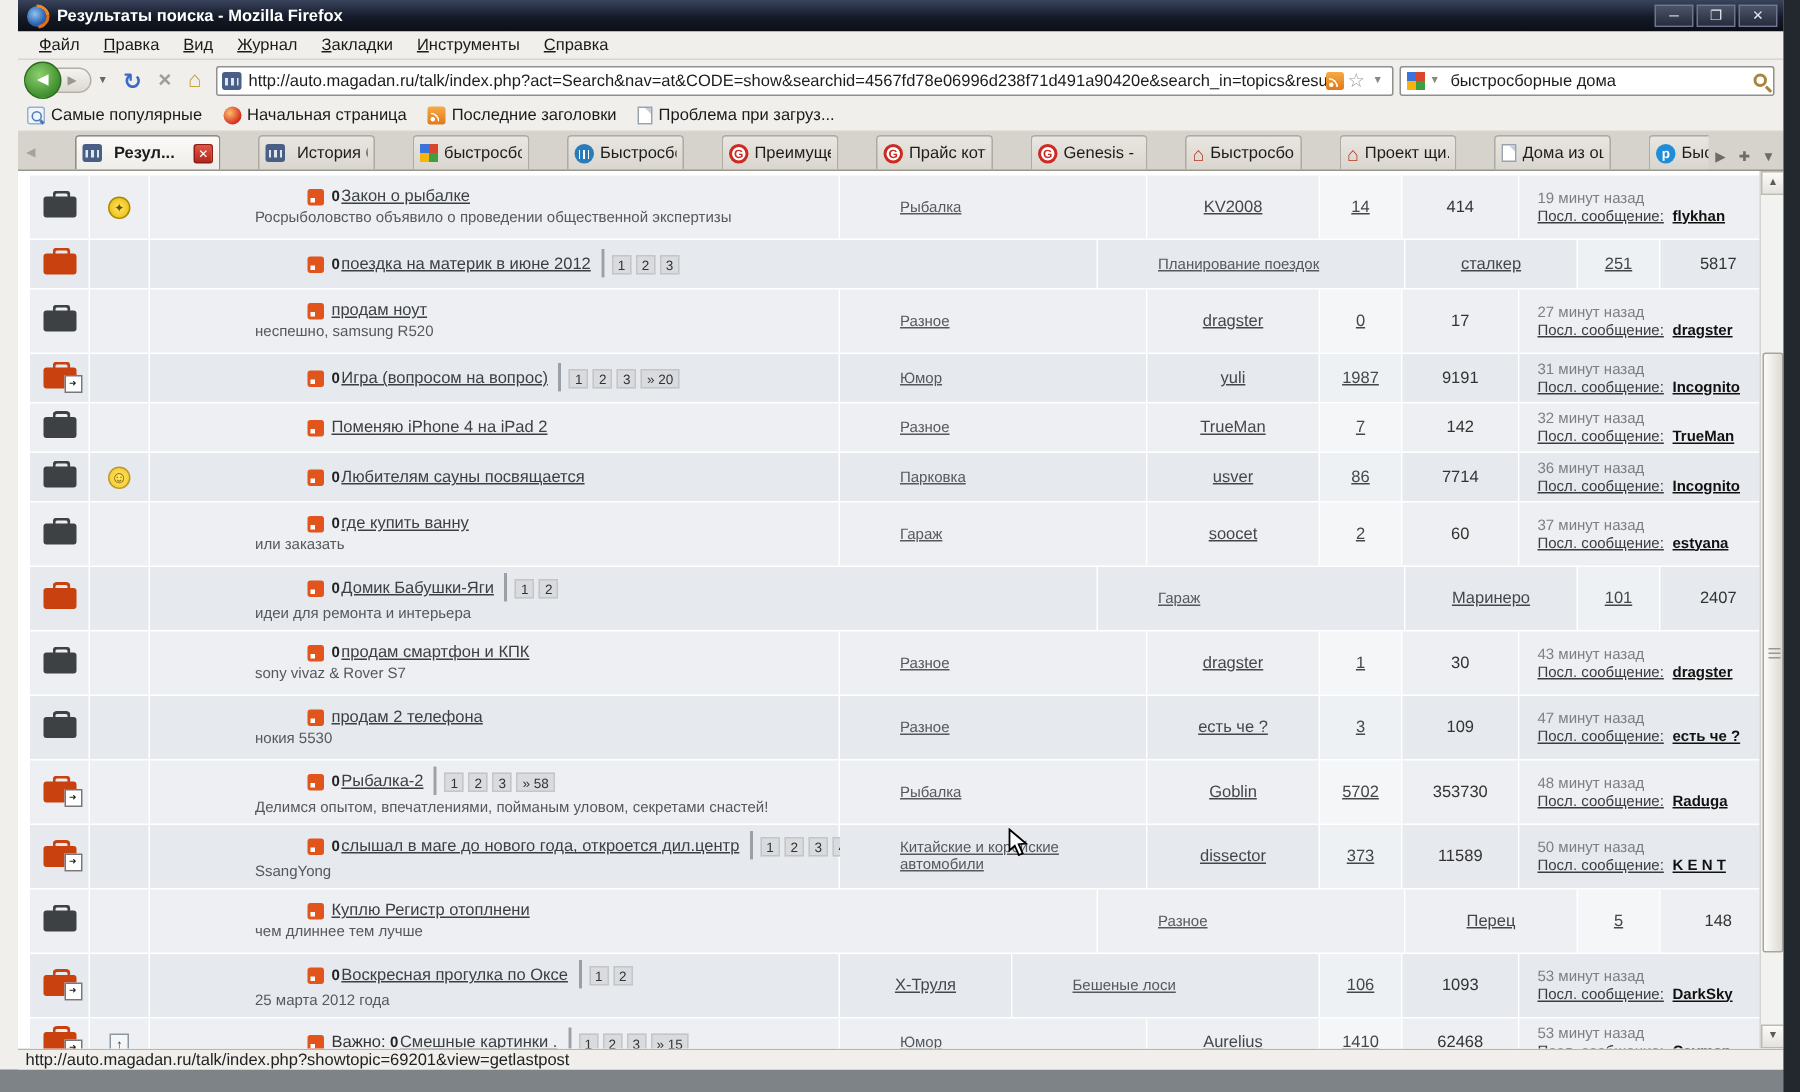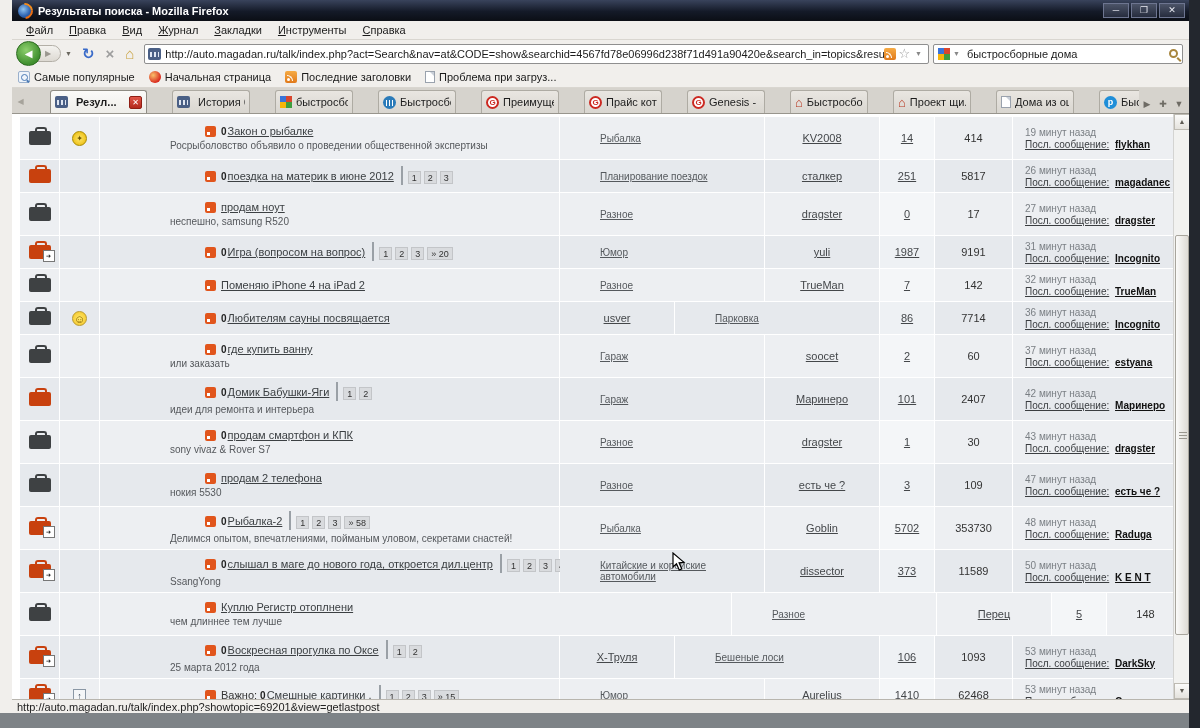--- a/index.html
+++ b/index.html
@@ -332,27 +332,20 @@
     <div class="cell c-forum">
             <a>Планирование поездок</a>
           </div>
     <div class="cell c-author">
             <a>сталкер</a>
           </div>
     <div class="cell c-replies">
             <a>251</a>
           </div>
     <div class="cell c-views">5817</div>
-    <div class="cell c-last">
-      <div class="time">26 минут назад</div>
-      <div class="lastline">
-        <a class="ll">Посл. сообщение:</a>
-        <a class="lu">magadanec</a>
-      </div>
-    </div>
   </div>
 
   <div class="row has-desc">
     <div class="cell c-folder">
             <span class="folder f-black"></span>
           </div>
     <div class="cell c-special"></div>
     <div class="cell c-topic">
       <div class="t-line">
         <span class="mini"></span>
@@ -458,25 +451,25 @@
     <div class="cell c-topic">
       <div class="t-line">
         <span class="mini"></span>
 
         <span class="attach">0</span>
         <a class="title">Любителям сауны посвящается</a>
 
       </div>
 
     </div>
+    <div class="cell c-forum">
+            <a>Парковка</a>
+          </div>
     <div class="cell c-author">
             <a>usver</a>
-          </div>
-    <div class="cell c-forum">
-            <a>Парковка</a>
           </div>
     <div class="cell c-replies">
             <a>86</a>
           </div>
     <div class="cell c-views">7714</div>
     <div class="cell c-last">
       <div class="time">36 минут назад</div>
       <div class="lastline">
         <a class="ll">Посл. сообщение:</a>
         <a class="lu">Incognito</a>
@@ -536,27 +529,20 @@
     <div class="cell c-forum">
             <a>Гараж</a>
           </div>
     <div class="cell c-author">
             <a>Маринеро</a>
           </div>
     <div class="cell c-replies">
             <a>101</a>
           </div>
     <div class="cell c-views">2407</div>
-    <div class="cell c-last">
-      <div class="time">42 минут назад</div>
-      <div class="lastline">
-        <a class="ll">Посл. сообщение:</a>
-        <a class="lu">Маринеро</a>
-      </div>
-    </div>
   </div>
 
   <div class="row has-desc">
     <div class="cell c-folder">
             <span class="folder f-black"></span>
           </div>
     <div class="cell c-special"></div>
     <div class="cell c-topic">
       <div class="t-line">
         <span class="mini"></span>

